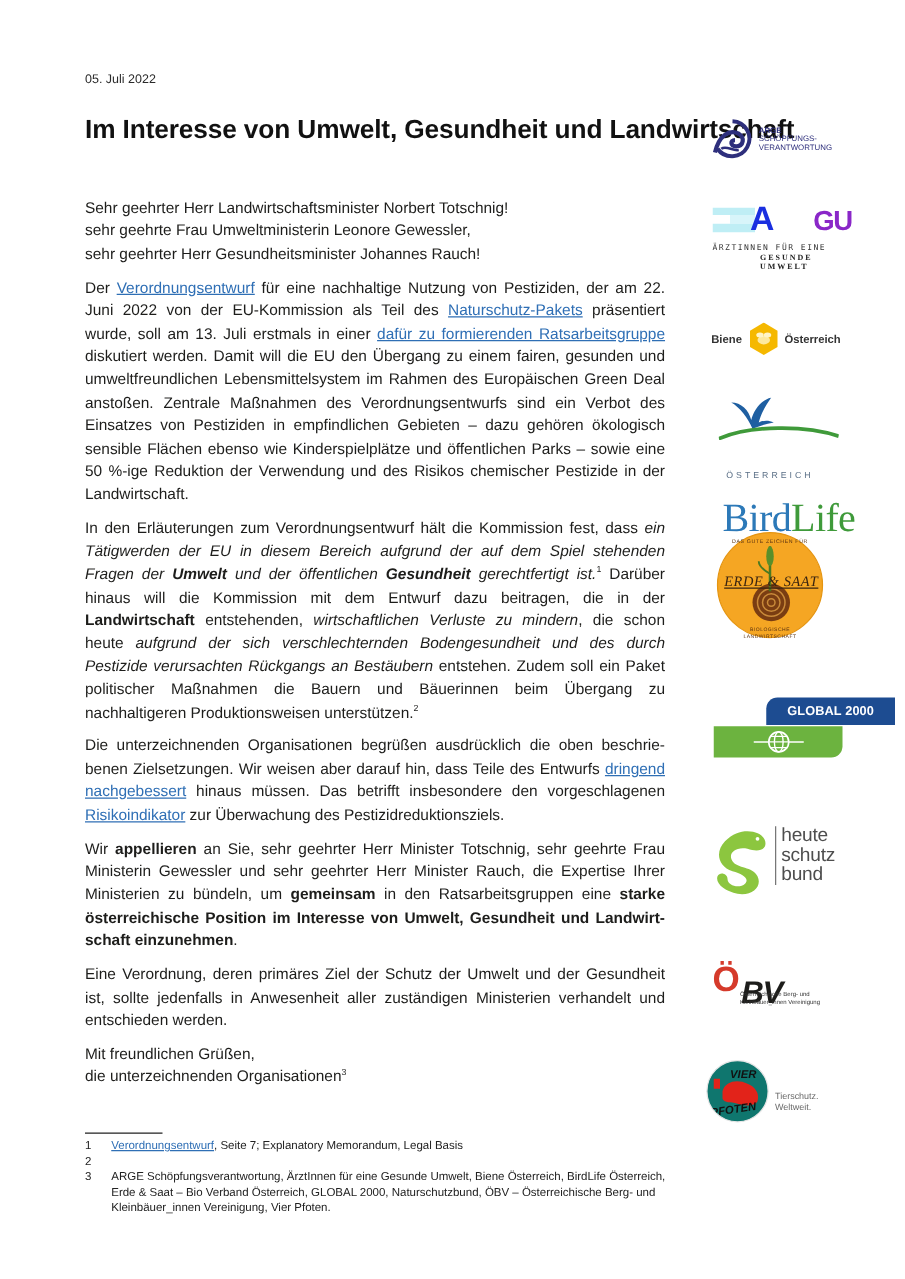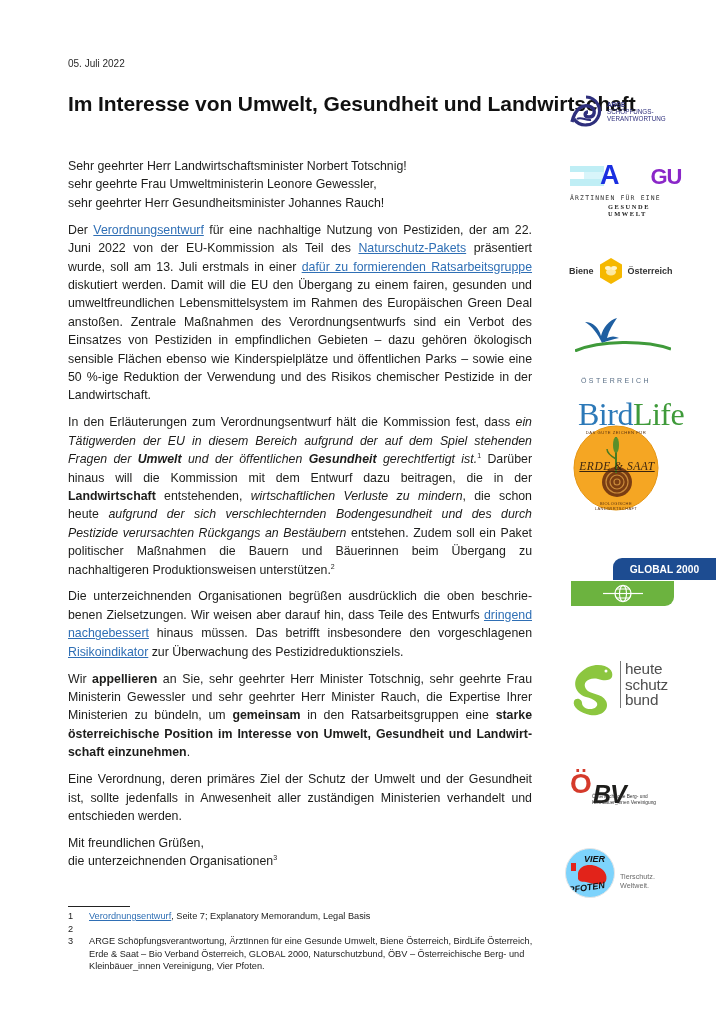--- a/index.html
+++ b/index.html
@@ -53,21 +53,21 @@
 
   .nsb { left: 568px; top: 661px; width: 110px; height: 60px; }
   .nsb-text { position: absolute; left: 52px; top: 0; border-left: 1.2px solid #777; padding-left: 4px; font-size: 15.3px; line-height: 15.5px; color: #4e4e4e; font-weight: normal; letter-spacing: -0.2px; }
 
   .obv { left: 570px; top: 764px; width: 105px; height: 45px; }
   .obv-o { position: absolute; left: 0; top: 4px; font-size: 28px; font-weight: bold; color: #d53a2b; font-family: "Liberation Sans", sans-serif; }
   .obv-bv { position: absolute; left: 23px; top: 16px; font-size: 25px; font-weight: bold; color: #1d1d1b; letter-spacing: -1px; font-style: italic; }
   .obv-sub { position: absolute; left: 22px; top: 30px; font-size: 4.8px; line-height: 6.3px; color: #333; white-space: nowrap; }
 
   .vp { left: 565px; top: 848px; width: 110px; height: 54px; }
-  .vp-circle { position: absolute; left: 0; top: 0; width: 50px; height: 50px; border-radius: 50%; background: #7dd3fc; border: 1px solid #e6e6e6; overflow: hidden; }
+  .vp-circle { position: absolute; left: 0; top: 0; width: 50px; height: 50px; border-radius: 50%; background: #0f766e; border: 1px solid #e6e6e6; overflow: hidden; }
   .vp-text { position: absolute; left: 55px; top: 24px; font-size: 7.2px; line-height: 9px; color: #6a6a6a; }
 </style>
 </head>
 <body>
 
 <div class="date">05. Juli 2022</div>
 <h1 class="title">Im Interesse von Umwelt, Gesundheit und Landwirtschaft</h1>
 
 <div class="body">
   <p class="left">

